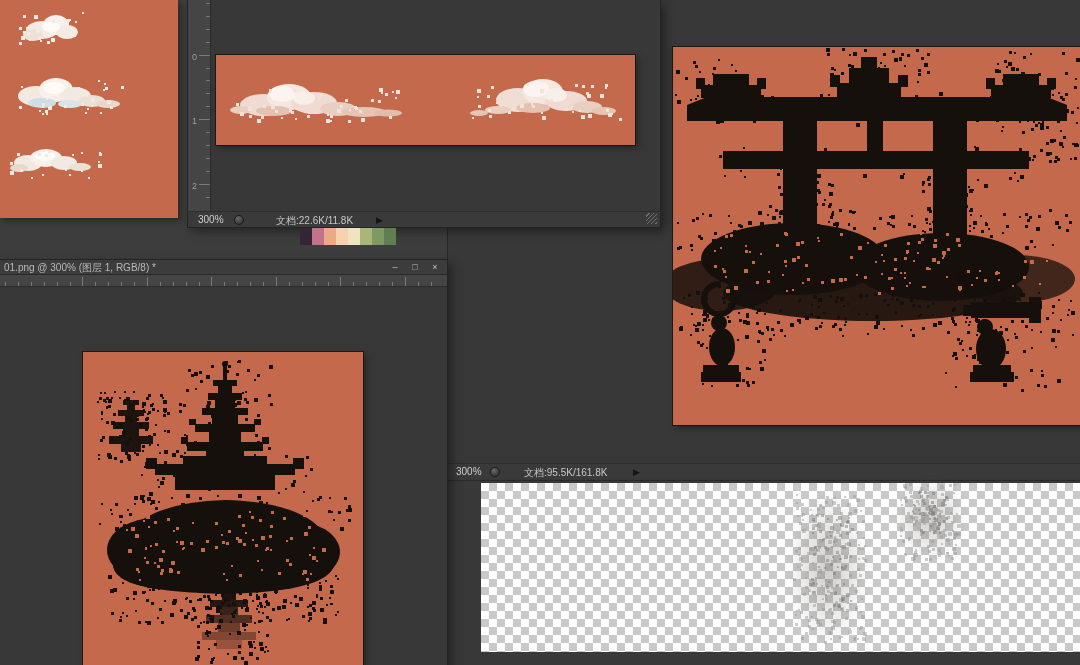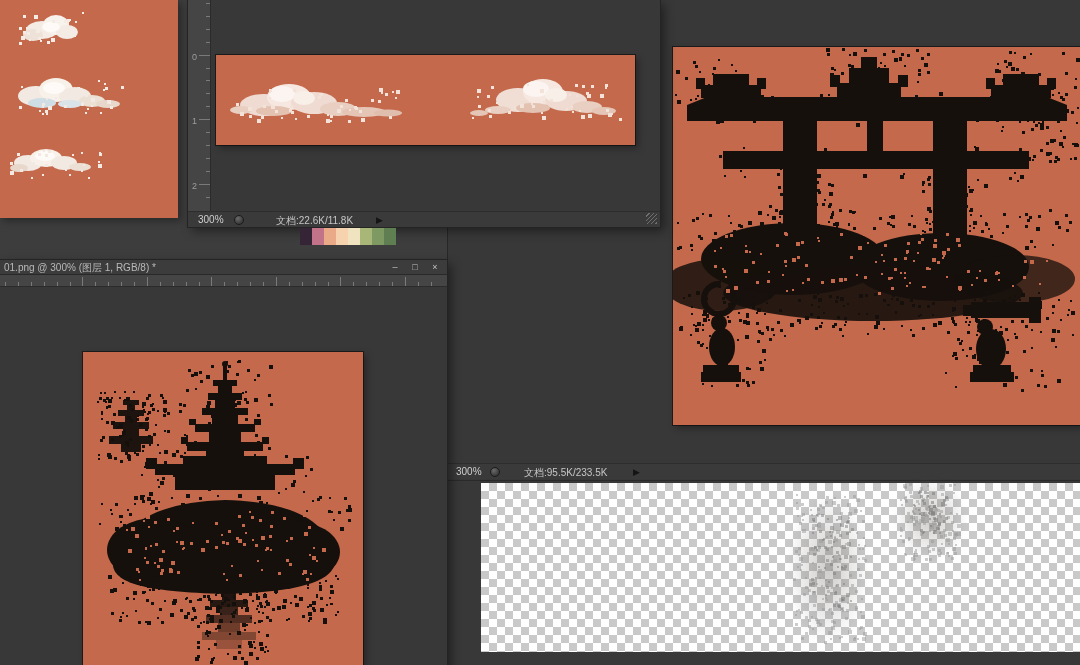--- a/index.html
+++ b/index.html
@@ -978,21 +978,21 @@
           <rect x="369" y="196" width="3" height="3" fill="#c4694b"></rect>
           <rect x="113" y="243" width="2" height="2" fill="#c4694b"></rect>
           <rect x="270" y="208" width="2" height="2" fill="#c4694b"></rect>
           <rect x="285" y="239" width="4" height="4" fill="#c4694b"></rect>
           <rect x="112" y="218" width="2" height="2" fill="#c4694b"></rect>
         </svg>
     </div>
     <div class="statusbar" style="top:463px;">
       <span class="zoom" style="left:8px">300%</span>
       <span class="sicon" style="left:42px"></span>
-      <span class="docinfo" style="left:76px">文档:95.5K/233.5K</span>
+      <span class="docinfo" style="left:76px">文档:95.5K/161.8K</span>
       <span class="sarrow" style="left:185px">▶</span>
     </div>
   </section>
 
   <section class="win" id="checkWin" style="left:447px;top:481px;width:633px;height:184px;">
     <div class="checker" style="left:33px;top:2px;width:600px;height:169px;">
       <div class="blob" style="left:305px;top:8px;width:84px;height:155px;"></div>
       <div class="blob" style="left:412px;top:-6px;width:74px;height:84px;"></div>
       <svg id="checkArt" width="600" height="169" viewBox="0 0 600 169">
           <rect x="338" y="21" width="3" height="3" fill="#9a9a9a" opacity="0.5"></rect>

